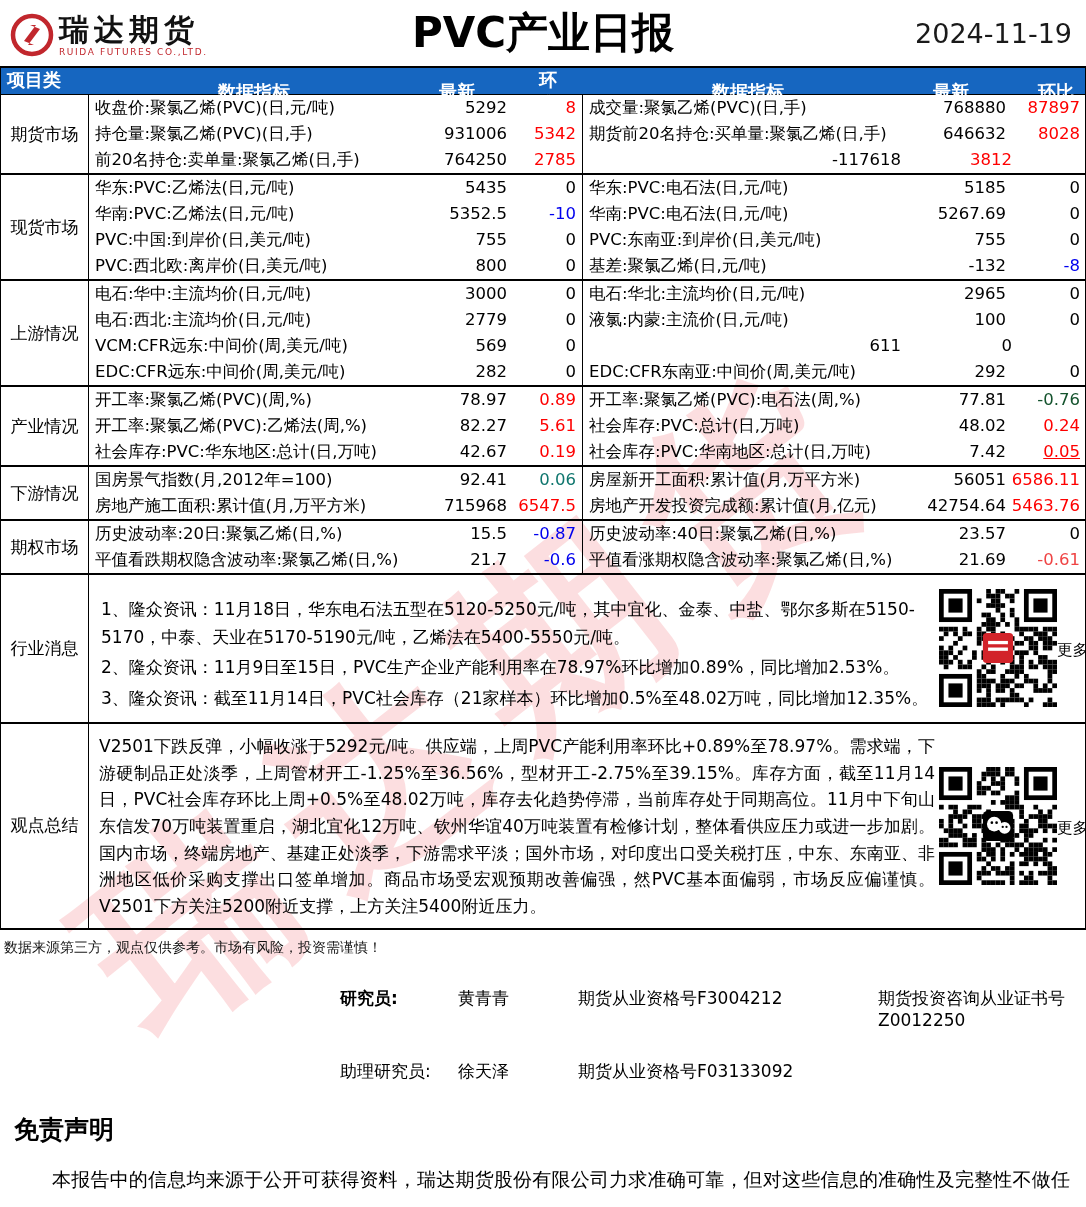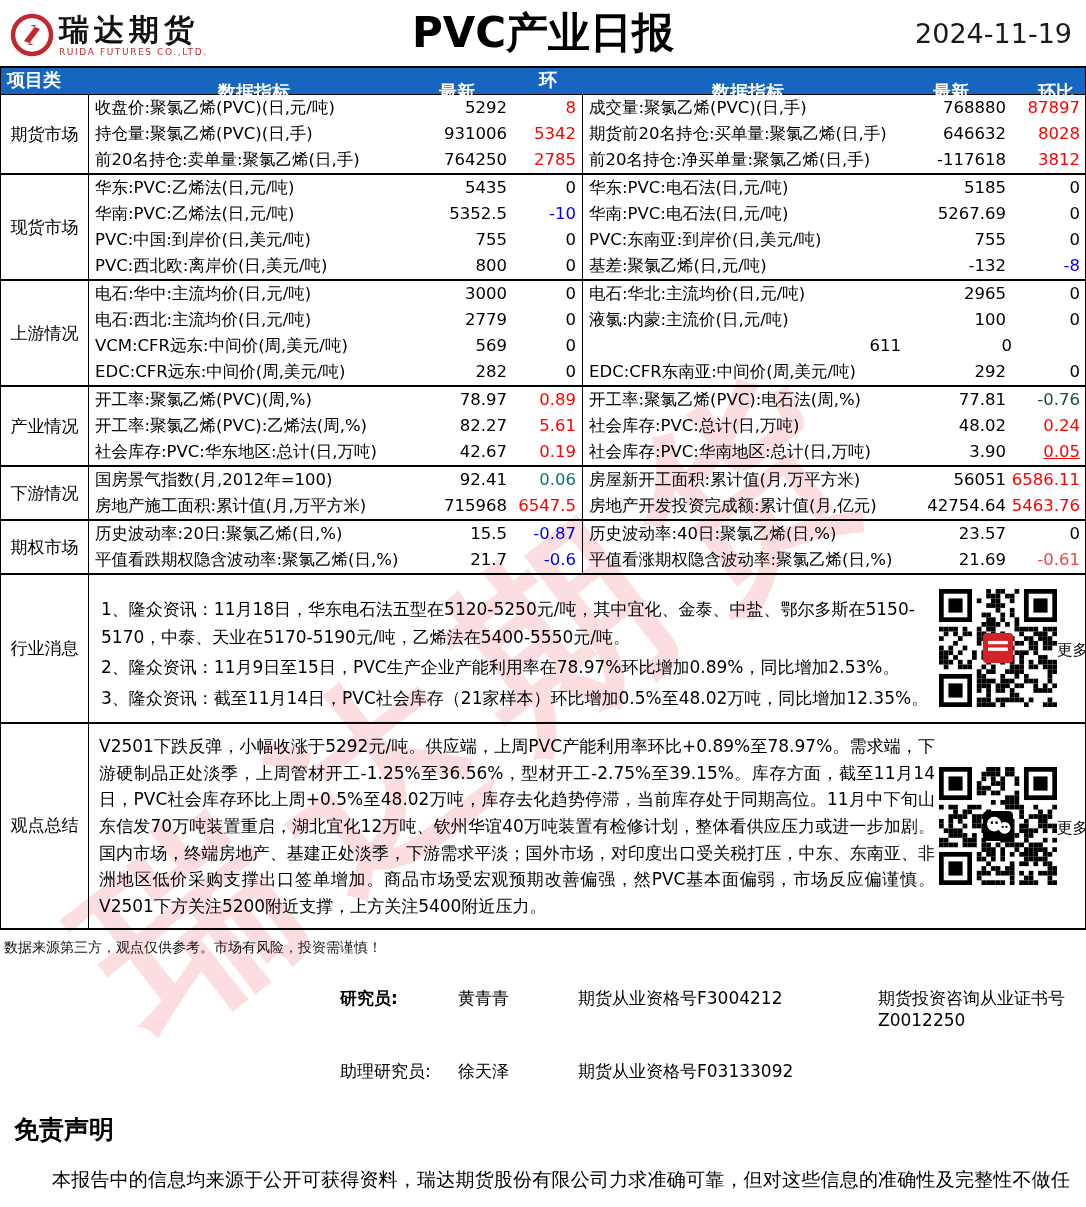--- a/index.html
+++ b/index.html
@@ -108,21 +108,20 @@
                 <div class="val">931006</div>
                 <div class="chg mid" style="color: rgb(254, 0, 0);">5342</div>
                 <div class="lbl">期货前20名持仓:买单量:聚氯乙烯(日,手)</div>
                 <div class="val">646632</div>
                 <div class="chg" style="color: rgb(254, 0, 0);">8028</div>
               </div>
               <div class="trow">
                 <div class="lbl">前20名持仓:卖单量:聚氯乙烯(日,手)</div>
                 <div class="val">764250</div>
                 <div class="chg mid" style="color: rgb(254, 0, 0);">2785</div>
-                <div class="lbl">前20名持仓:净买单量:聚氯乙烯(日,手)</div>
                 <div class="val">-117618</div>
                 <div class="chg" style="color: rgb(254, 0, 0);">3812</div>
               </div>
             </div>
           </div>
           <div class="tsection">
             <div class="cat">现货市场</div>
             <div class="rows">
               <div class="trow">
                 <div class="lbl">华东:PVC:乙烯法(日,元/吨)</div>
@@ -211,21 +210,21 @@
                 <div class="chg mid" style="color: rgb(254, 0, 0);">5.61</div>
                 <div class="lbl">社会库存:PVC:总计(日,万吨)</div>
                 <div class="val">48.02</div>
                 <div class="chg" style="color: rgb(254, 0, 0);">0.24</div>
               </div>
               <div class="trow">
                 <div class="lbl">社会库存:PVC:华东地区:总计(日,万吨)</div>
                 <div class="val">42.67</div>
                 <div class="chg mid" style="color: rgb(254, 0, 0);">0.19</div>
                 <div class="lbl">社会库存:PVC:华南地区:总计(日,万吨)</div>
-                <div class="val">3.90</div>
+                <div class="val">7.42</div>
                 <div class="chg" style="color: rgb(254, 0, 0); text-decoration: underline;">0.05</div>
               </div>
             </div>
           </div>
           <div class="tsection">
             <div class="cat">下游情况</div>
             <div class="rows">
               <div class="trow">
                 <div class="lbl">国房景气指数(月,2012年=100)</div>
                 <div class="val">92.41</div>

